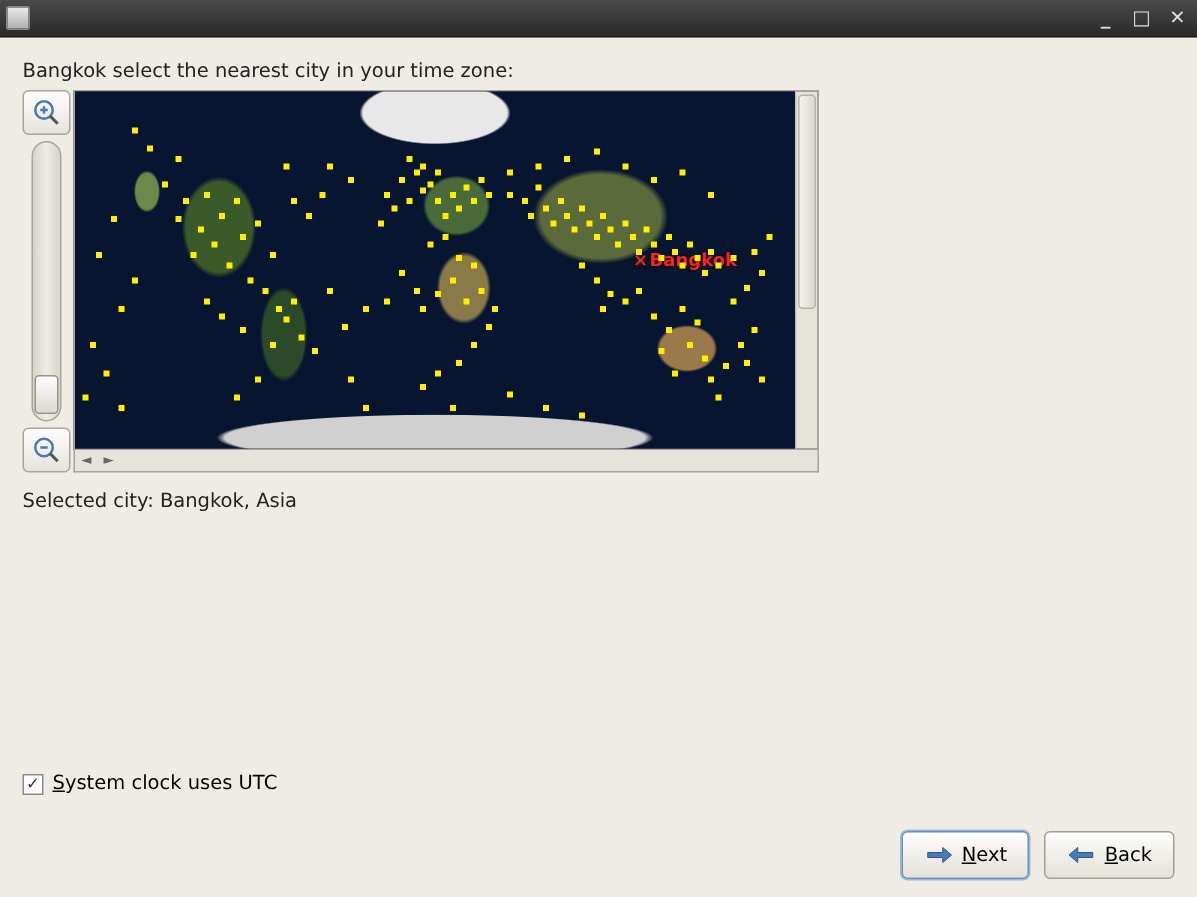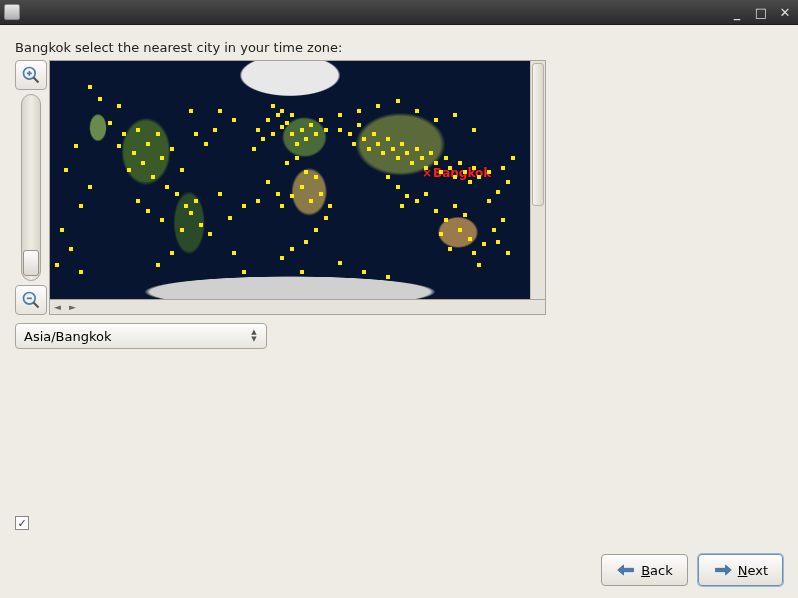--- a/index.html
+++ b/index.html
@@ -448,41 +448,36 @@
           <div class="thumb"></div>
         </div>
       </div>
       <div class="map-hscroll">
         <div class="h-arrow">◄</div>
         <div class="h-arrow">►</div>
       </div>
     </div>
   </div>
 
-
-  <div class="tz-select">
-    <span class="tz-select-label">Asia/Bangkok</span>
-    <span class="tz-spin">
-      <span>▲</span>
-        <span>▼</span>
-    </span>
-  </div>
+  <div class="selected-city">Selected city: Bangkok, Asia</div>
+
 
   <div class="utc-row">
     <div class="utc-check" id="utc-check">✓</div>
+    <span class="utc-label"><u>S</u><span>ystem clock uses UTC</span></span>
   </div>
 
   <div class="footer">
+    <div class="nav-btn primary">
+      <svg viewBox="0 0 24 14">
+        <path d="M15 1 L22 7 L15 13 L15 9 L3 9 L3 5 L15 5 Z" fill="#4a7ab0" stroke="#2a5a90" stroke-width="0.8"></path>
+      </svg>
+      <span><u>N</u><span>ext</span></span>
+    </div>
     <div class="nav-btn">
       <svg viewBox="0 0 24 14">
         <path d="M9 1 L2 7 L9 13 L9 9 L21 9 L21 5 L9 5 Z" fill="#4a7ab0" stroke="#2a5a90" stroke-width="0.8"></path>
       </svg>
       <span><u>B</u><span>ack</span></span>
     </div>
-    <div class="nav-btn primary">
-      <svg viewBox="0 0 24 14">
-        <path d="M15 1 L22 7 L15 13 L15 9 L3 9 L3 5 L15 5 Z" fill="#4a7ab0" stroke="#2a5a90" stroke-width="0.8"></path>
-      </svg>
-      <span><u>N</u><span>ext</span></span>
-    </div>
   </div>
 
 </div>
 
 </body></html>

